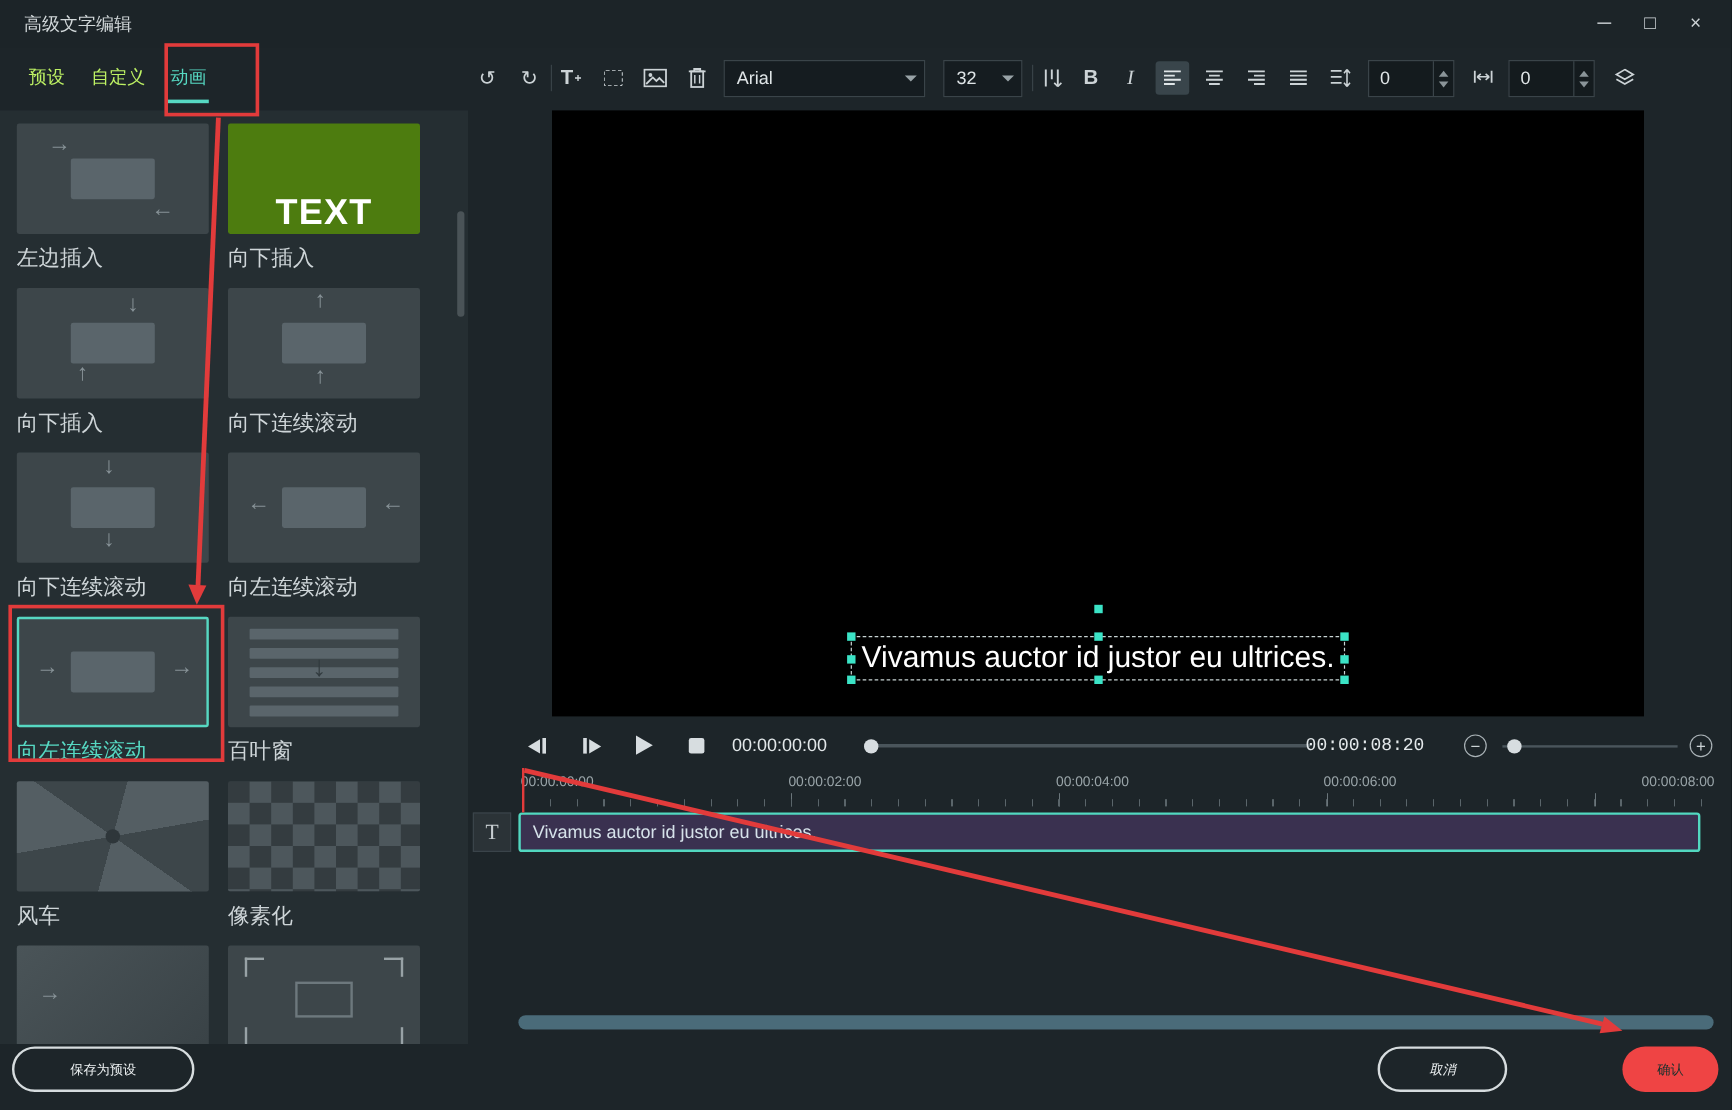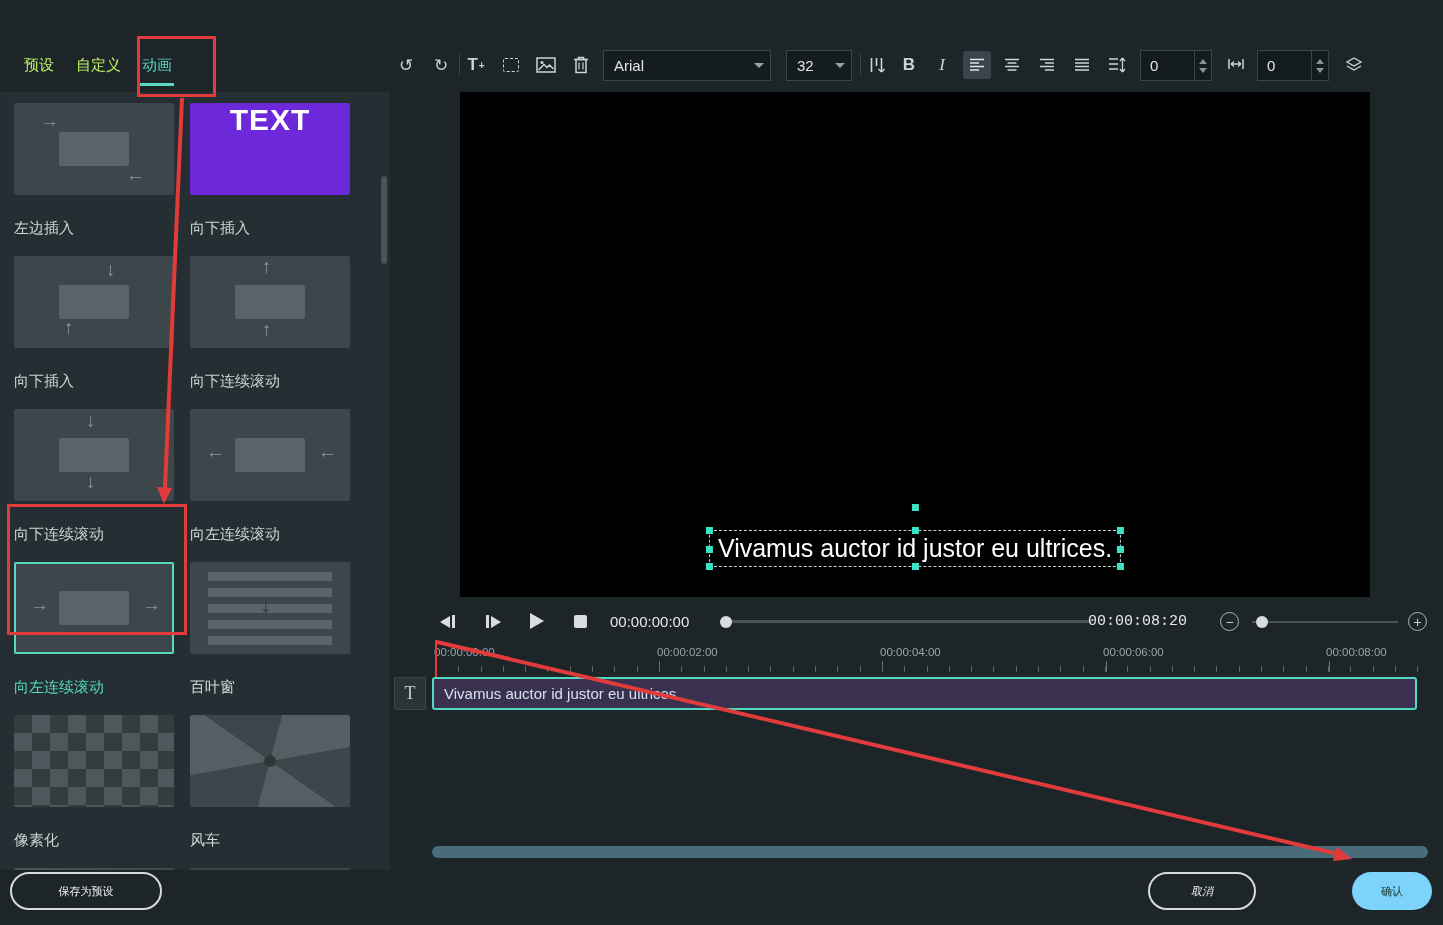--- a/index.html
+++ b/index.html
@@ -18,25 +18,25 @@
   .tab-1 { left:24px; } .tab-2 { left:76px; } .tab-3 { left:142px; color:#56d8c2; }
   .tab-3::after { content:""; position:absolute; left:-2px; right:-2px; bottom:4px; height:3px; background:#56d8c2; }
 
   
   .sidebar { position:absolute; left:0; top:92px; width:390px; height:778px; background:#252e32; overflow:hidden; z-index:2; }
   .grid { display:grid; grid-template-columns:160px 160px; column-gap:16px; padding:11px 0 0 14px; }
   .preset { width:160px; margin-bottom:16px; }
   .thumb { position:relative; width:160px; height:92px; background:#3d464a; border-radius:2px; overflow:hidden; }
   .t-rect { position:absolute; left:45px; top:29px; width:70px; height:34px; background:#5a656b; border-radius:2px; }
   .t-arrow { position:absolute; color:#879297; font-weight:bold; font-size:19px; line-height:1; }
-  .plabel { margin-top:24px; height:21px; font-size:15px; color:#ced5d8; }
+  .plabel { margin-top:8px; height:21px; font-size:18px; color:#ced5d8; }
   .preset.sel .thumb { outline:2px solid #56d8c2; outline-offset:-2px; }
   .preset.sel .plabel { color:#56d8c2; }
   .t1-a1{left:26px;top:8px;} .t1-a2{left:112px;top:62px;}
-  .t2{background:#6d28d9;display:flex;align-items:flex-start;justify-content:center;}
+  .t2{background:#4d7c0f;display:flex;align-items:flex-end;justify-content:center;}
   .ttext{color:#ffffff;font-size:30px;font-weight:bold;letter-spacing:1px;}
   .t3-a1{left:92px;top:4px;} .t3-a2{left:50px;top:62px;}
   .t4-a1{left:72px;top:1px;} .t4-a2{left:72px;top:64px;}
   .t5-a1{left:72px;top:2px;} .t5-a2{left:72px;top:63px;}
   .t6-a1{left:16px;top:33px;} .t6-a2{left:128px;top:33px;}
   .t7-a1{left:16px;top:33px;} .t7-a2{left:128px;top:33px;}
   .stripe{position:absolute;left:18px;width:124px;height:9px;background:#5a656b;border-radius:1px;}
   .s1{top:10px;} .s2{top:26px;} .s3{top:42px;} .s4{top:58px;} .s5{top:74px;}
   .t8-ar{left:70px;top:30px;color:#313a3e;font-size:24px;z-index:2;}
   .t9{background:repeating-conic-gradient(#4d575c 0% 25%, #343c40 0% 50%); background-size:36px 36px;}
@@ -97,50 +97,56 @@
   .tc-cur{left:610px;} .tc-total{left:1088px;font-family:Liberation Mono, monospace;}
   .slider{position:absolute;left:720px;top:620px;width:372px;height:3px;background:#4a555b;border-radius:2px;z-index:4;}
   .s-handle{position:absolute;width:12px;height:12px;border-radius:50%;background:#d7dde0;z-index:5;}
   .sh-main{left:720px;top:616px;} .sh-zoom{left:1256px;top:616px;}
   .zslider{position:absolute;left:1252px;top:621px;width:146px;height:2px;background:#4a555b;z-index:4;}
   .zbtn{position:absolute;top:612px;width:19px;height:19px;border:1.5px solid #a9b2b6;border-radius:50%;display:flex;align-items:center;justify-content:center;font-size:14px;color:#ccd3d6;z-index:4;}
   .z-out{left:1220px;} .z-in{left:1408px;}
 
   
   .rl{position:absolute;top:646px;font-size:11.5px;color:#9aa5a9;z-index:3;}
-  .rl0{left:434px;} .rl1{left:657px;} .rl2{left:880px;} .rl3{left:1103px;} .rl4{left:1326px;}
+  .rl0{left:434px;} .rl1{left:657px;} .rl2{left:880px;} .rl3{left:1103px;} .rl4{left:1368px;}
   .ticks-minor{position:absolute;left:436px;top:666px;width:1003px;height:6px;background:repeating-linear-gradient(to right,#5a656a 0 1px,transparent 1px 22.3px);z-index:3;}
   .ticks-major{position:absolute;left:436px;top:661px;width:1003px;height:11px;background:repeating-linear-gradient(to right,#6b767b 0 1px,transparent 1px 223.2px);z-index:3;}
   .playhead{position:absolute;left:435px;top:640px;width:2px;height:37px;background:#e23b3b;z-index:45;}
   .tbox{position:absolute;left:394px;top:677px;width:32px;height:33px;background:#2b3337;border:1px solid #3a444a;display:flex;align-items:center;justify-content:center;font-family:"Liberation Serif",serif;font-size:18px;color:#c6cdd0;z-index:3;}
   .track{position:absolute;left:432px;top:677px;width:985px;height:33px;background:#3a3150;border:2px solid #52d8c0;border-radius:3px;display:flex;align-items:center;z-index:3;}
   .track-label{padding-left:10px;font-size:15px;color:#d6e2ea;white-space:nowrap;}
   .h-scroll{position:absolute;left:432px;top:846px;width:996px;height:12px;background:#4a6b79;border-radius:6px;z-index:4;}
 
   
   .footer{position:absolute;left:0;top:870px;width:1443px;height:55px;background:#1d2529;z-index:30;}
   .pill{position:absolute;top:2px;height:38px;border-radius:19px;display:flex;align-items:center;justify-content:center;font-size:11px;}
   .btn-outline{border:2px solid #d6dcde;color:#eef2f3;background:transparent;}
   .b-save{left:10px;width:152px;}
   .b-cancel{left:1148px;width:108px;font-style:italic;}
-  .b-confirm{left:1352px;width:80px;background:#7dd3fc;color:#15302c;}
+  .b-confirm{left:1352px;width:80px;background:#ef4444;color:#15302c;}
 
   
   .red-box{position:absolute;border:3px solid #e23b3b;z-index:55;pointer-events:none;}
   .rb-tab{left:137px;top:36px;width:79px;height:61px;}
   .rb-preset{left:7px;top:504px;width:180px;height:131px;}
   .anno-svg{position:absolute;left:0;top:0;width:1443px;height:925px;z-index:60;pointer-events:none;}
 
   svg.ic{display:block;}
 </style>
 </head>
 <body>
 
 <div class="app">
 
+  <div class="titlebar">
+    <span class="win-title">高级文字编辑</span>
+    <span class="win-btn wb-min">─</span>
+    <span class="win-btn wb-max">□</span>
+    <span class="win-btn wb-close">×</span>
+  </div>
 
   <span class="tab tab-1">预设</span>
   <span class="tab tab-2">自定义</span>
   <span class="tab tab-3">动画</span>
 
   <div class="sidebar">
     <div class="grid">
 
       <div class="preset">
         <div class="thumb">
@@ -209,27 +215,27 @@
           <div class="stripe s2"></div>
           <div class="stripe s3"></div>
           <div class="stripe s4"></div>
           <div class="stripe s5"></div>
           <span class="t-arrow t8-ar">↓</span>
         </div>
         <div class="plabel">百叶窗</div>
       </div>
 
       <div class="preset">
+        <div class="thumb t10"></div>
+        <div class="plabel">风车</div>
+      </div>
+
+      <div class="preset">
         <div class="thumb t9"></div>
         <div class="plabel">像素化</div>
-      </div>
-
-      <div class="preset">
-        <div class="thumb t10"></div>
-        <div class="plabel">风车</div>
       </div>
 
       <div class="preset">
         <div class="thumb t11">
           <span class="t-arrow t11-a1">→</span>
         </div>
       </div>
 
       <div class="preset">
         <div class="thumb">

